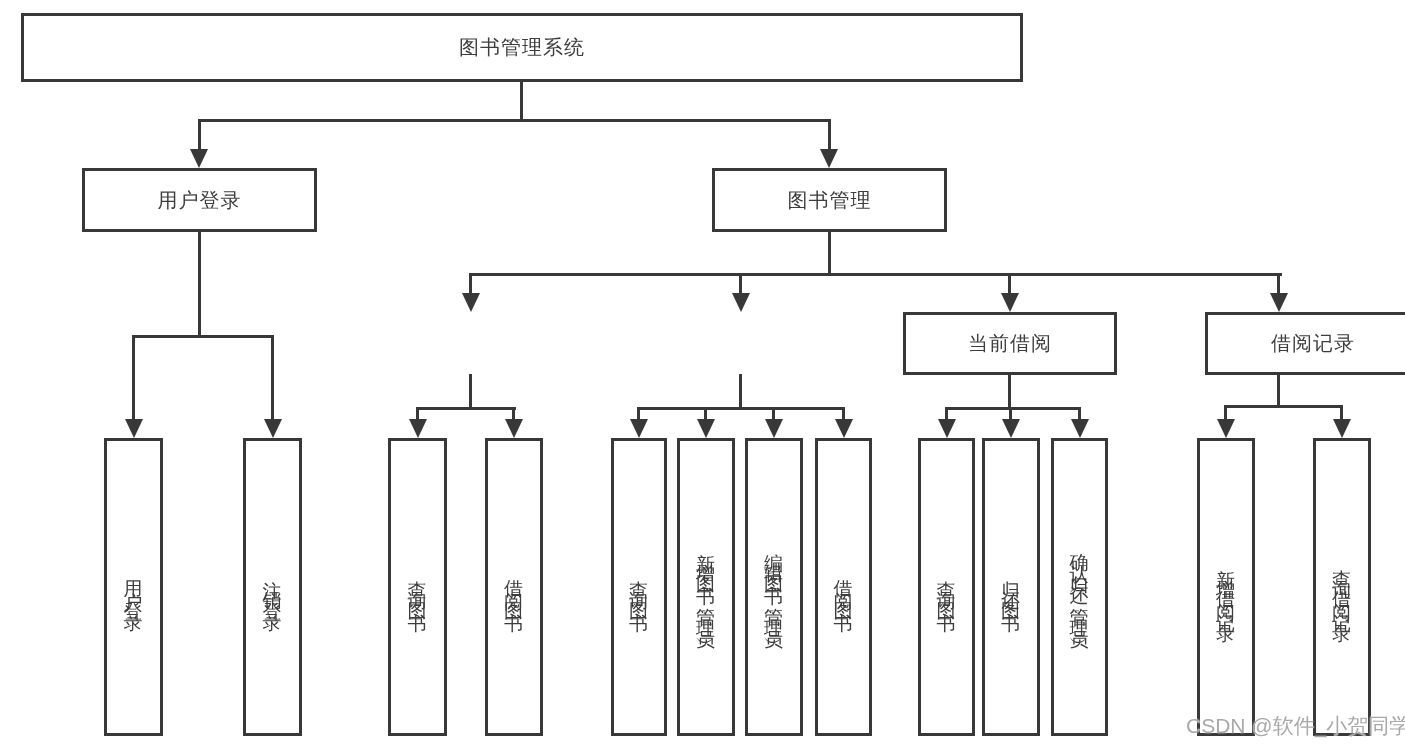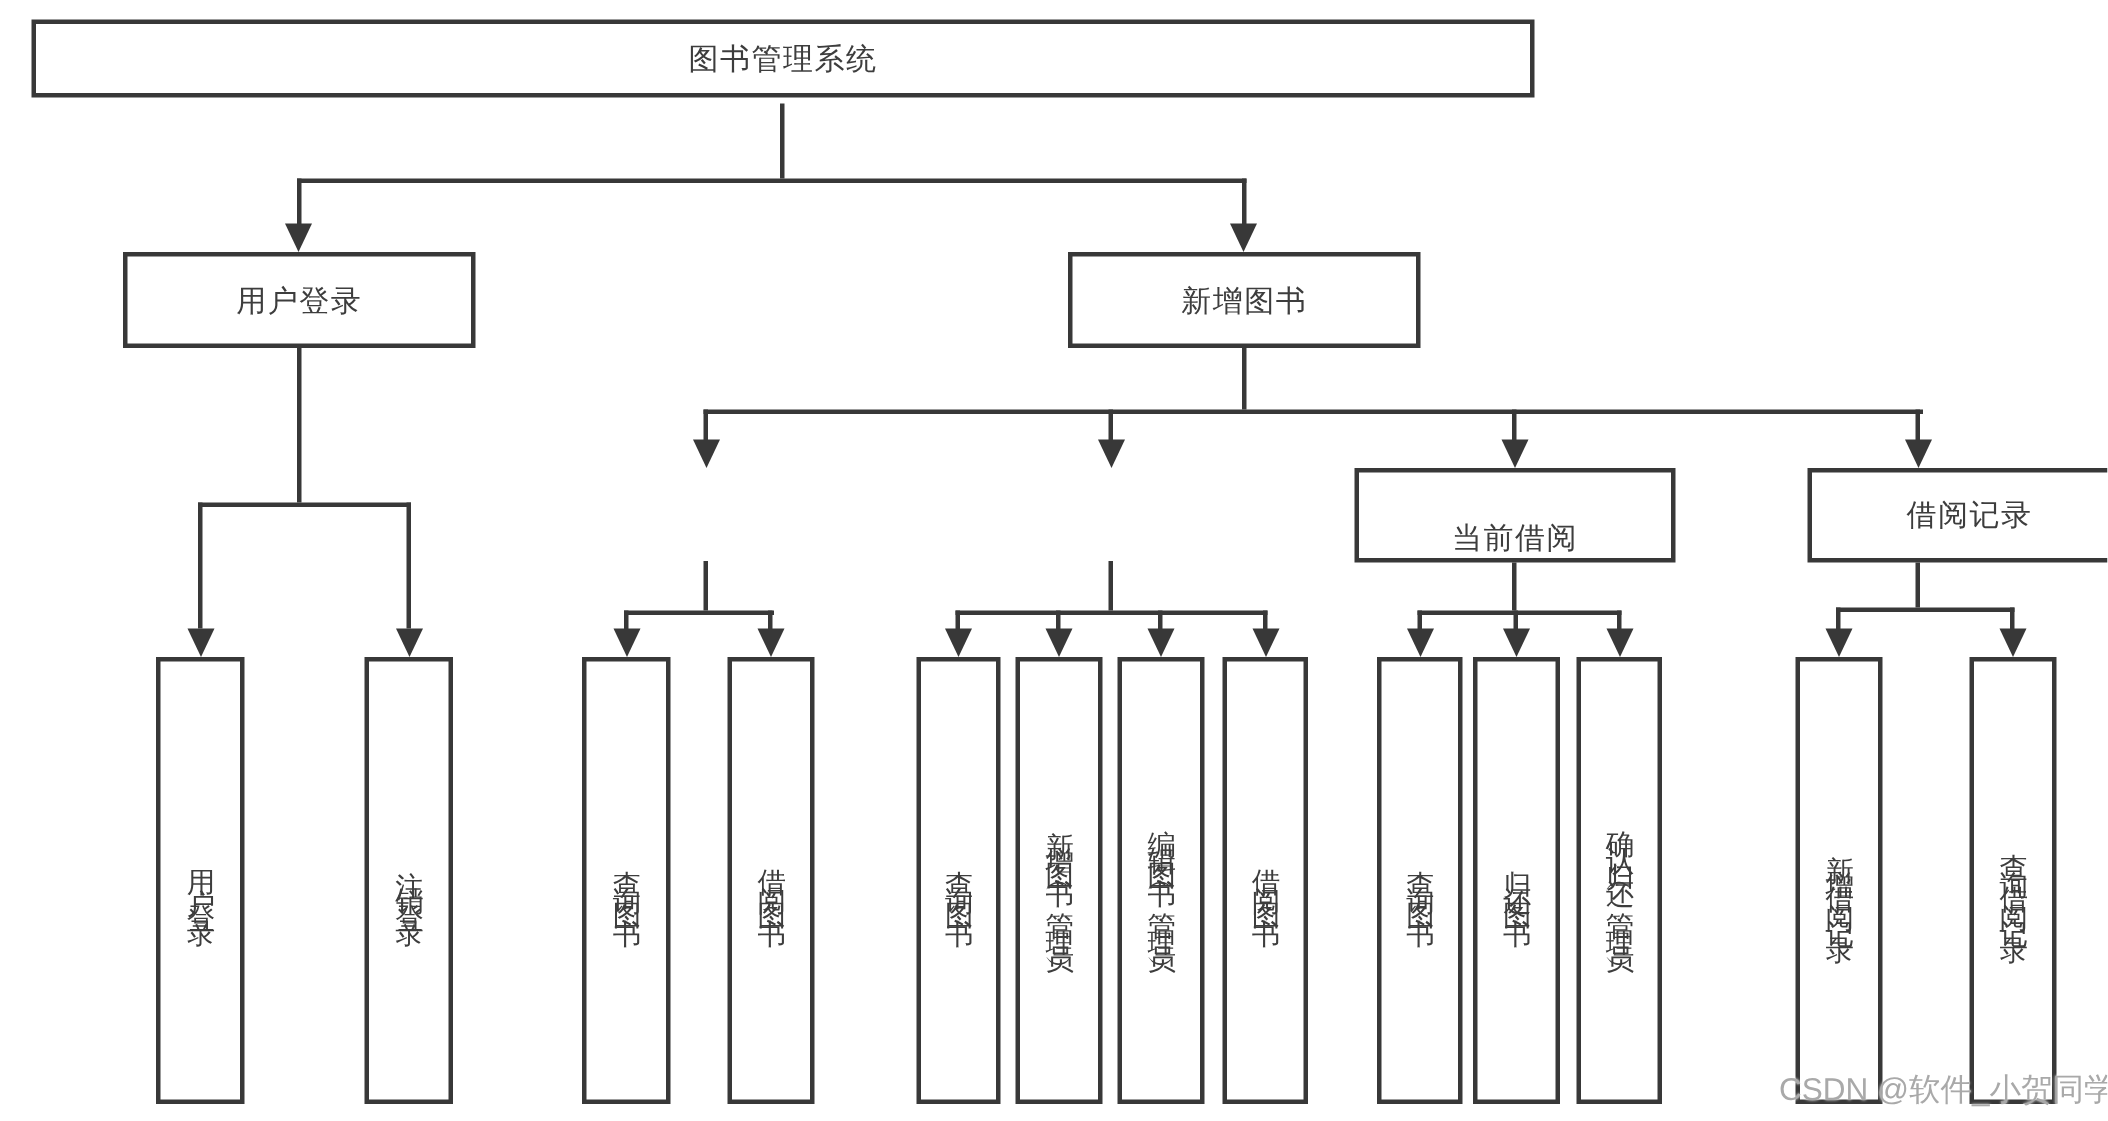--- a/index.html
+++ b/index.html
@@ -51,57 +51,57 @@
     z-index: 3;
     white-space: nowrap;
     text-shadow: 0 0 2px #ffffff;
   }
 </style>
 </head>
 <body>
 
 <div class="canvas">
 
-  <div class="box" style="left:21px; top:13px; width:1002px; height:52px;">
+  <div class="box" style="left:21px; top:13px; width:1002px; height:69px;">
     <span>图书管理系统</span>
   </div>
 
   <div class="vl" style="left:520px; top:69px; height:50px;"></div>
   <div class="hl" style="left:198px; top:119px; width:633px;"></div>
   <div class="vl" style="left:198px; top:119px; height:31px;"></div>
   <div class="arr" style="left:190px; top:149px;"></div>
   <div class="vl" style="left:828px; top:119px; height:31px;"></div>
   <div class="arr" style="left:820px; top:149px;"></div>
 
   <div class="box" style="left:82px; top:168px; width:235px; height:64px;">
     <span>用户登录</span>
   </div>
   <div class="box" style="left:712px; top:168px; width:235px; height:64px;">
-    <span>新增图书</span>
+    <span>图书管理</span>
   </div>
 
   <div class="vl" style="left:198px; top:232px; height:103px;"></div>
   <div class="hl" style="left:132px; top:335px; width:142px;"></div>
   <div class="vl" style="left:132px; top:335px; height:84px;"></div>
   <div class="arr" style="left:125px; top:419px;"></div>
   <div class="vl" style="left:271px; top:335px; height:84px;"></div>
   <div class="arr" style="left:264px; top:419px;"></div>
 
   <div class="vl" style="left:828px; top:232px; height:41px;"></div>
   <div class="hl" style="left:469px; top:273px; width:813px;"></div>
   <div class="vl" style="left:469px; top:273px; height:22px;"></div>
   <div class="arr" style="left:462px; top:293px;"></div>
   <div class="vl" style="left:739px; top:273px; height:22px;"></div>
   <div class="arr" style="left:732px; top:293px;"></div>
   <div class="vl" style="left:1008px; top:273px; height:22px;"></div>
   <div class="arr" style="left:1001px; top:293px;"></div>
   <div class="vl" style="left:1277px; top:273px; height:22px;"></div>
   <div class="arr" style="left:1270px; top:293px;"></div>
 
-  <div class="box" style="left:903px; top:312px; width:214px; height:63px;align-items:flex-end;">
+  <div class="box" style="left:903px; top:312px; width:214px; height:63px;">
     <span>当前借阅</span>
   </div>
   <div class="box" style="left:1172px; top:312px; width:216px; height:63px;margin-left:33px;">
     <span>借阅记录</span>
   </div>
 
   <div class="vl" style="left:469px; top:374px; height:33px;"></div>
   <div class="hl" style="left:416px; top:407px; width:100px;"></div>
   <div class="vl" style="left:416px; top:407px; height:14px;"></div>
   <div class="arr" style="left:409px; top:419px;"></div>

